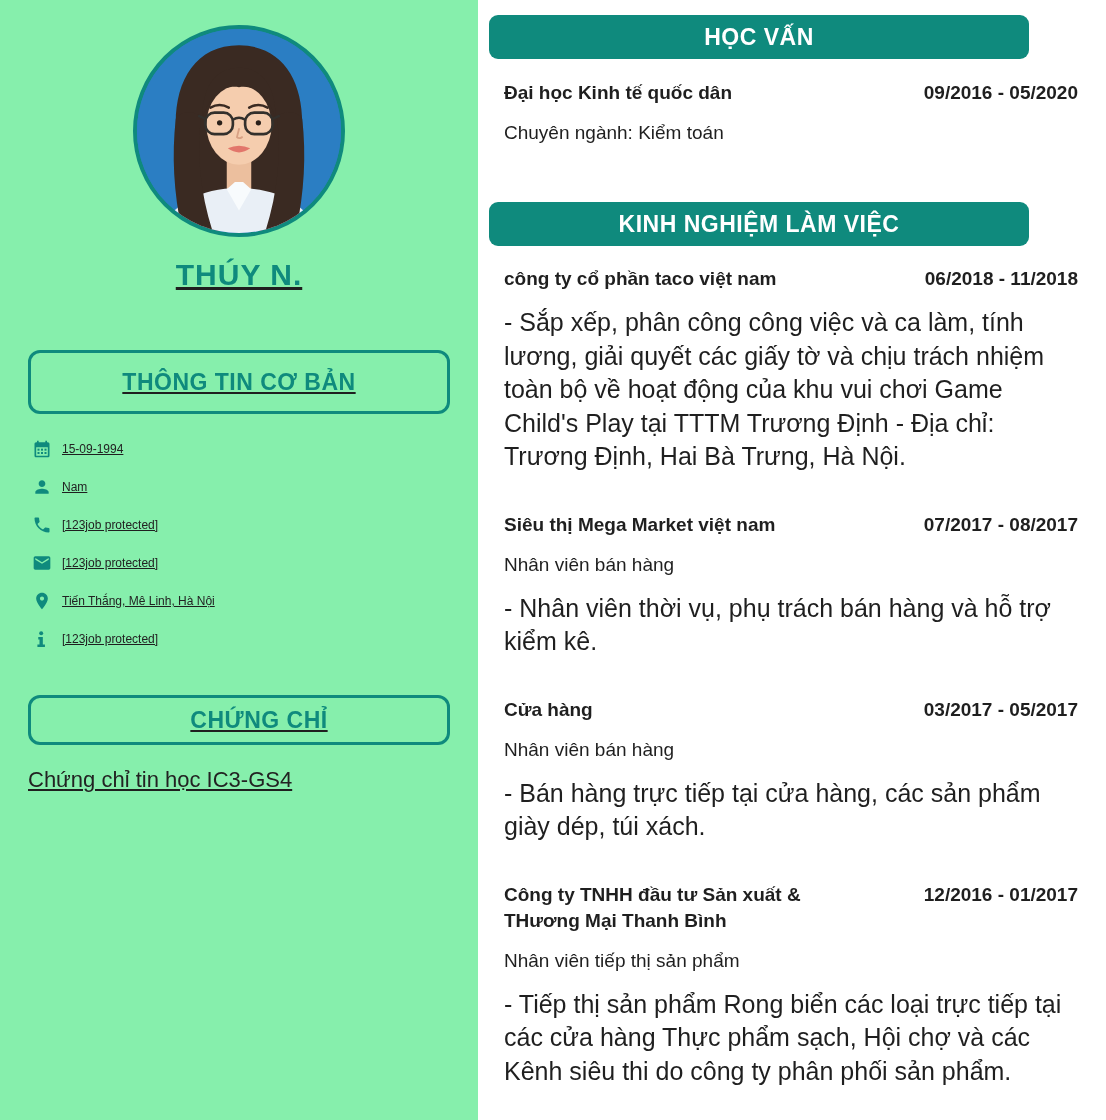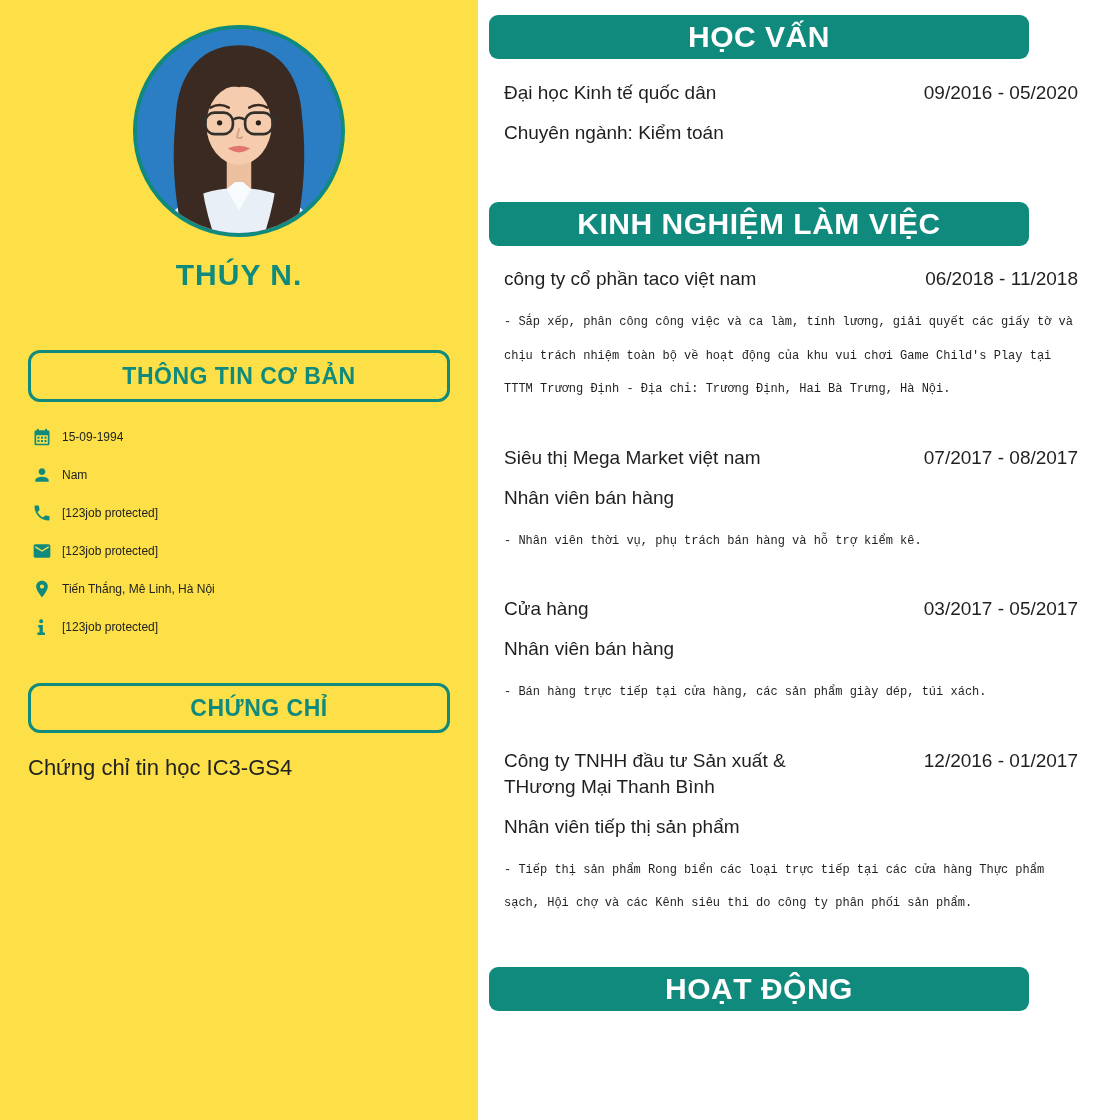--- a/index.html
+++ b/index.html
@@ -6,41 +6,41 @@
   html, body { width: 1106px; height: 1120px; }
   body {
     font-family: "Liberation Sans", sans-serif;
     display: flex;
     background: #ffffff;
     color: #1f1f1f;
     overflow: hidden;
   }
 
   
-  .sidebar { flex: 0 0 478px; width: 478px; background: #fde047; }
+  .sidebar { flex: 0 0 478px; width: 478px; background: #86efac; text-decoration: underline; }
   .photo-ring {
     width: 212px; height: 212px;
     margin: 25px auto 0;
     border-radius: 50%;
     border: 4px solid #0f8a7d;
     overflow: hidden;
     background: #2b7ec3;
   }
   .photo-ring svg { display: block; width: 100%; height: 100%; }
   .name {
     margin-top: 21px;
     text-align: center;
     font-size: 30px;
     font-weight: 700;
     color: #0f8a7d;
     letter-spacing: 1px;
   }
   .side-head {
     margin: 58px 28px 0;
-    height: 52px;
+    height: 64px;
     border: 3px solid #0f8a7d;
     border-radius: 12px;
     display: flex; align-items: center; justify-content: center;
     color: #0f8a7d;
     font-size: 23px;
     font-weight: 700;
     letter-spacing: .5px;
     background: transparent;
   }
   .side-head.cert { margin-top: 37px; height: 50px; padding-left: 40px; }
@@ -51,35 +51,35 @@
 
   
   .main { flex: 1; padding: 15px 28px 0 26px; background: #fff; }
   .bar {
     width: 540px;
     margin-left: -15px;
     height: 44px;
     background: #0f8a7d;
     border-radius: 9px;
     color: #fff;
-    font-size: 30px;
+    font-size: 23px;
     font-weight: 700;
     letter-spacing: .5px;
     display: flex; align-items: center; justify-content: center;
   }
   .entry { margin-top: 20px; }
   .edu { margin-top: 21px; margin-bottom: 56px; }
   .head-row {
     display: flex; justify-content: space-between; align-items: flex-start;
-    font-size: 19px; font-weight: 400; line-height: 26px;
+    font-size: 19px; font-weight: 700; line-height: 26px;
   }
   .head-left { max-width: 350px; }
   .date { white-space: nowrap; }
   .pos, .detail { margin-top: 14px; font-size: 19px; line-height: 26px; }
-  .desc { margin-top: 14px; font-size: 12px; line-height: 33.5px; font-family: Liberation Mono, monospace; }
+  .desc { margin-top: 14px; font-size: 25px; line-height: 33.5px; }
   .job + .job { margin-top: 38px; }
   .bar.activities { margin-top: 46px; }
 </style>
 </head>
 <body>
 
 <aside class="sidebar">
 
   <div class="photo-ring">
     <svg viewBox="0 0 200 200">

